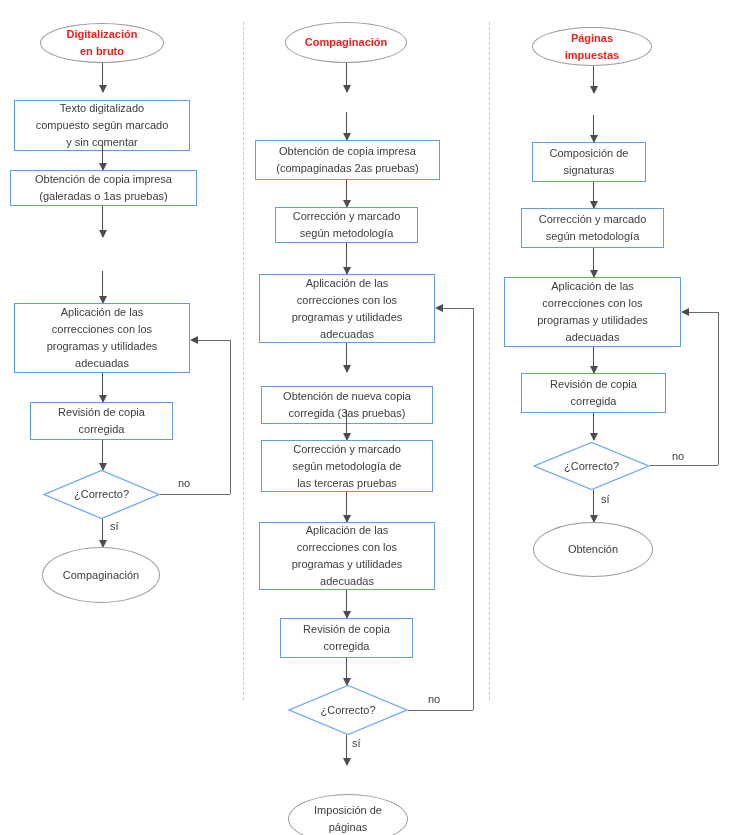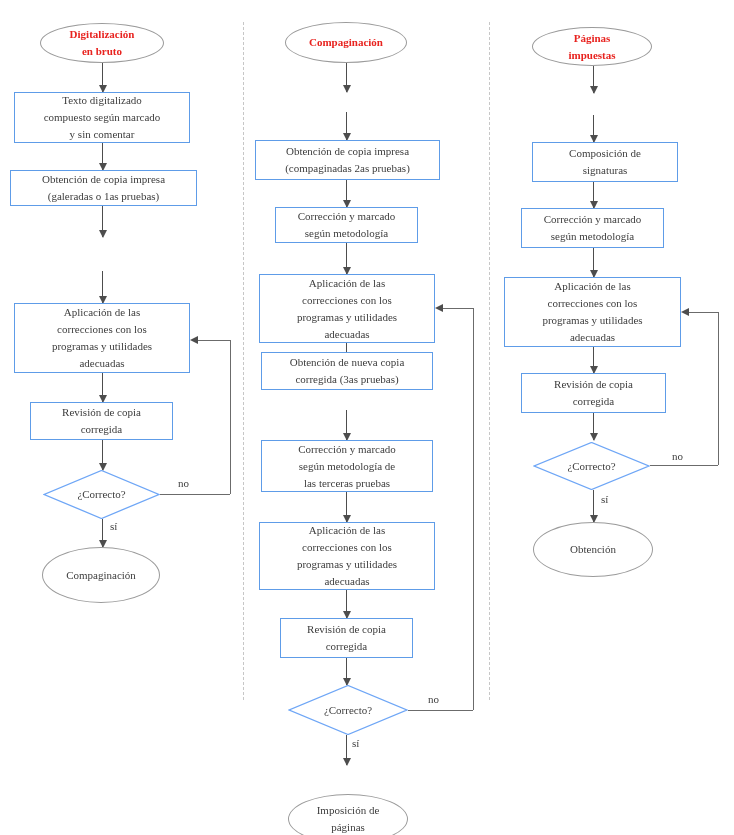--- a/index.html
+++ b/index.html
@@ -1,18 +1,18 @@
 <!DOCTYPE html>
 <html><head>
 <meta charset="utf-8">
 <style>
   html,body{margin:0;padding:0;background:#ffffff;}
   .canvas{
     position:relative;width:734px;height:835px;background:#ffffff;overflow:hidden;
-    font-family:Liberation Serif, serif;
+    font-family:Liberation Sans, sans-serif;
     font-size:11px;color:#3d3d3d;
   }
   .divider{position:absolute;width:0;border-left:1px dashed #c7c7c7;}
   .node{position:absolute;display:flex;align-items:center;justify-content:center;
         text-align:center;box-sizing:border-box;background:#ffffff;}
   .box{border:1px solid #5e9ce8;}
   .ellipse{border:1px solid #9b9b9b;border-radius:50%;}
   .diamond{background:transparent;}
   .diamond svg{position:absolute;left:0;top:0;width:100%;height:100%;}
   .diamond svg polygon{fill:#ffffff;stroke:#6ea6f6;stroke-width:1.3;vector-effect:non-scaling-stroke;}
@@ -34,21 +34,21 @@
 
   <div class="divider" style="left:243px;top:22px;height:678px"></div>
   <div class="divider" style="left:489px;top:22px;height:678px"></div>
 
   <div class="node ellipse" style="left:40px;top:23px;width:124px;height:40px">
     <span class="label start-label">Digitalización
 en bruto</span>
   </div>
   <div class="varrow" style="left:102px;top:63px;height:29px"></div>
 
-  <div class="node box" style="left:14px;top:92px;width:176px;height:51px">
+  <div class="node box" style="left:14px;top:100px;width:176px;height:51px">
     <span class="label">Texto digitalizado
 compuesto según marcado
 y sin comentar</span>
   </div>
   <div class="varrow" style="left:102px;top:143px;height:27px"></div>
 
   <div class="node box" style="left:10px;top:170px;width:187px;height:36px">
     <span class="label">Obtención de copia impresa
 (galeradas o 1as pruebas)</span>
   </div>
@@ -109,21 +109,21 @@
   <div class="varrow" style="left:346px;top:243px;height:31px"></div>
 
   <div class="node box" style="left:259px;top:274px;width:176px;height:69px">
     <span class="label">Aplicación de las
 correcciones con los
 programas y utilidades
 adecuadas</span>
   </div>
   <div class="varrow" style="left:346px;top:343px;height:29px"></div>
 
-  <div class="node box" style="left:261px;top:352px;width:172px;height:38px">
+  <div class="node box" style="left:261px;top:386px;width:172px;height:38px">
     <span class="label">Obtención de nueva copia
 corregida (3as pruebas)</span>
   </div>
   <div class="varrow" style="left:346px;top:410px;height:30px"></div>
 
   <div class="node box" style="left:261px;top:440px;width:172px;height:52px">
     <span class="label">Corrección y marcado
 según metodología de
 las terceras pruebas</span>
   </div>
@@ -164,21 +164,21 @@
   </div>
 
   <div class="node ellipse" style="left:532px;top:27px;width:120px;height:39px">
     <span class="label start-label">Páginas
 impuestas</span>
   </div>
   <div class="varrow" style="left:593px;top:66px;height:27px"></div>
 
   <div class="varrow" style="left:593px;top:115px;height:27px"></div>
 
-  <div class="node box" style="left:532px;top:142px;width:146px;height:40px">
+  <div class="node box" style="left:532px;top:142px;width:114px;height:40px">
     <span class="label">Composición de
 signaturas</span>
   </div>
   <div class="varrow" style="left:593px;top:182px;height:26px"></div>
 
   <div class="node box" style="left:521px;top:208px;width:143px;height:40px">
     <span class="label">Corrección y marcado
 según metodología</span>
   </div>
   <div class="varrow" style="left:593px;top:248px;height:29px"></div>

